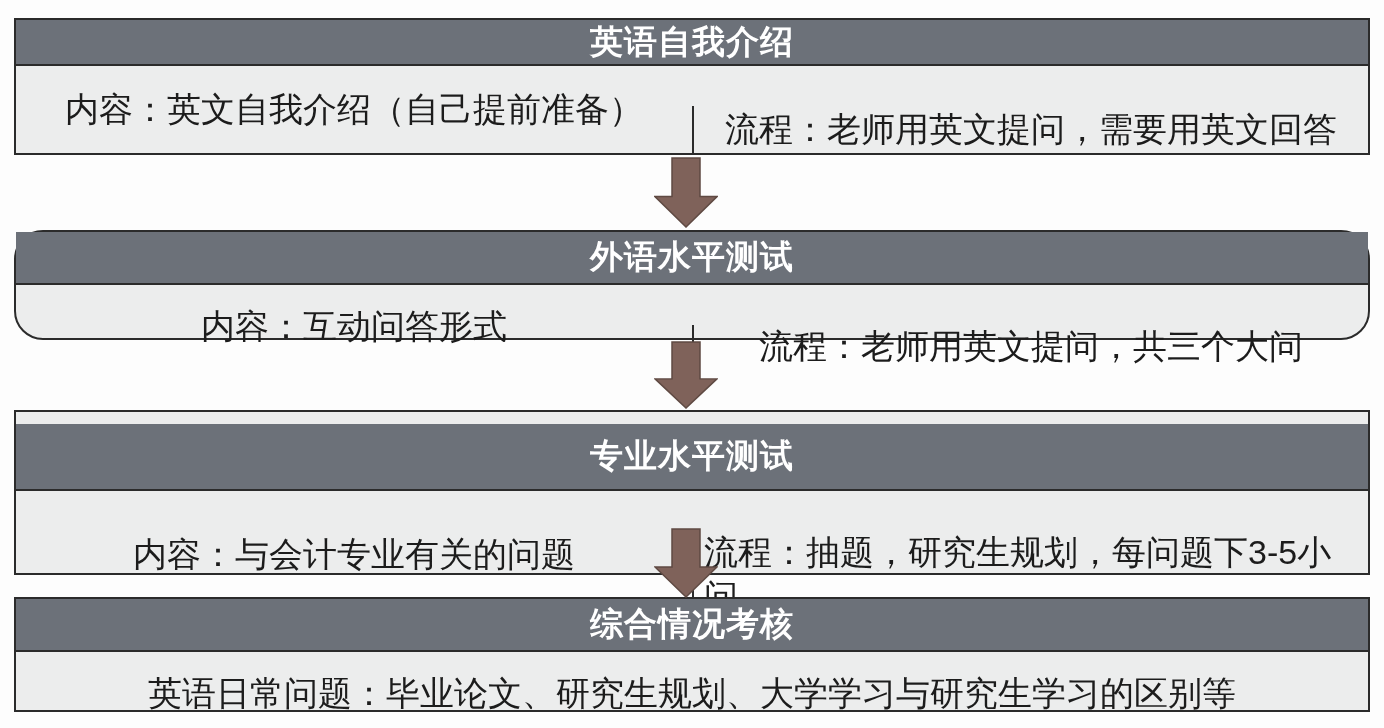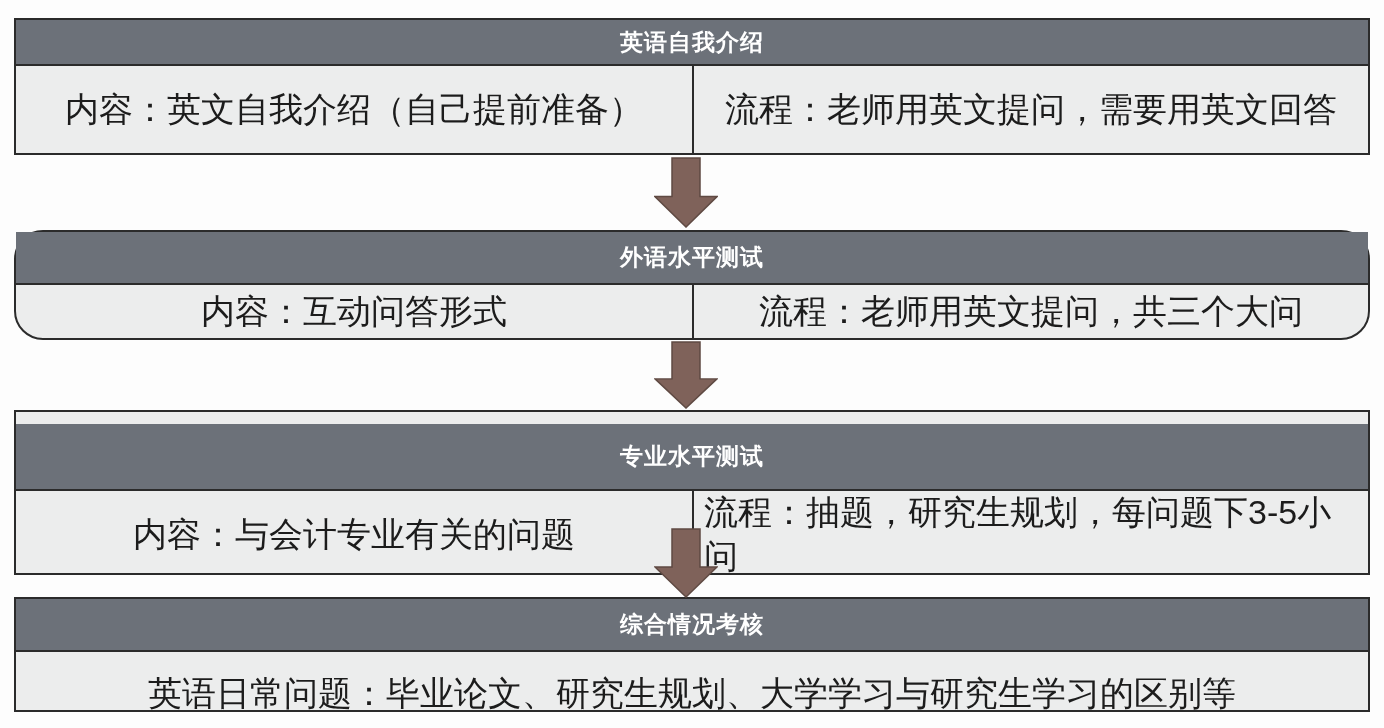--- a/index.html
+++ b/index.html
@@ -26,21 +26,21 @@
     left:14px;width:1356px;
     border:2px solid var(--border);
     box-sizing:border-box;
     display:flex;flex-direction:column;
     background:var(--cell-bg);
   }
   .step-header{
     background:var(--header-bg);
     color:var(--header-text);
     font-weight:bold;
-    font-size:23px;
+    font-size:33px;
     display:flex;align-items:center;justify-content:center;
     border-bottom:2px solid var(--border);
     box-sizing:border-box;
     flex:0 0 auto;
     letter-spacing:1px;
   }
   .step-body{
     display:flex;flex:1 1 auto;
   }
   .cell{
@@ -48,20 +48,21 @@
     display:flex;align-items:center;justify-content:center;
     text-align:left;
     color:var(--cell-text);
     font-size:34px;
     line-height:1.28;
     padding:0 10px;
     box-sizing:border-box;
   }
   .cell + .cell{
     border-left:2px solid var(--border);
+    margin-top:40px;
   }
   .arrow{
     position:absolute;
     left:654px;width:64px;
     display:block;
   }
   .arrow svg{display:block;width:100%;height:100%;}
   .arrow-3{z-index:5;}
 </style>
 </head>

